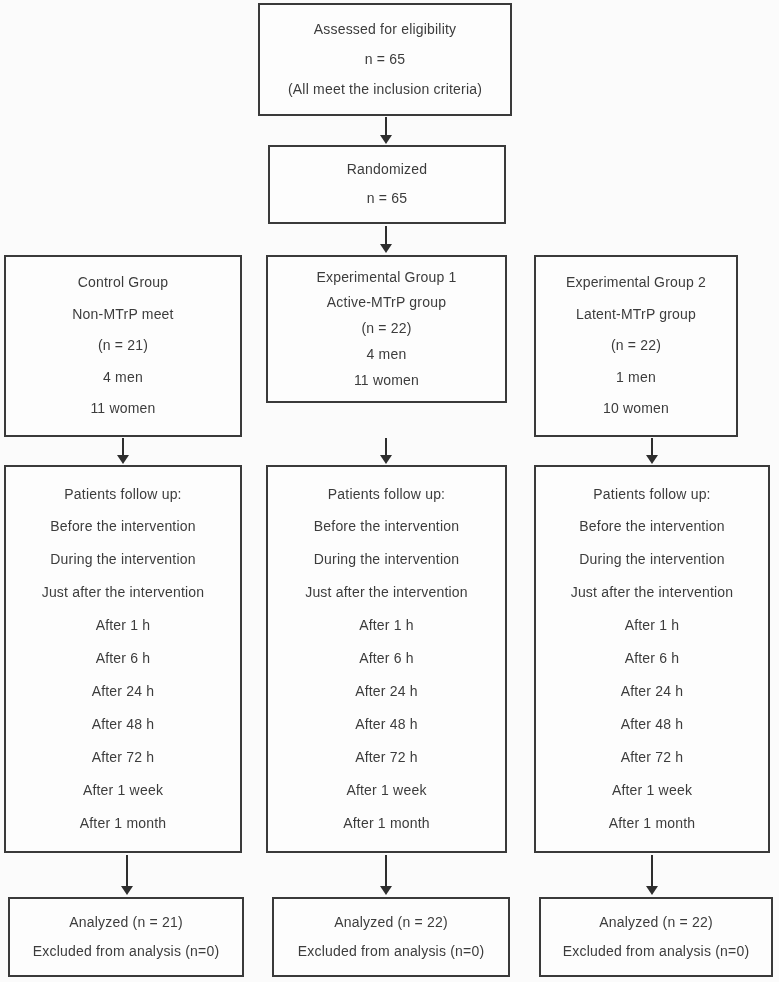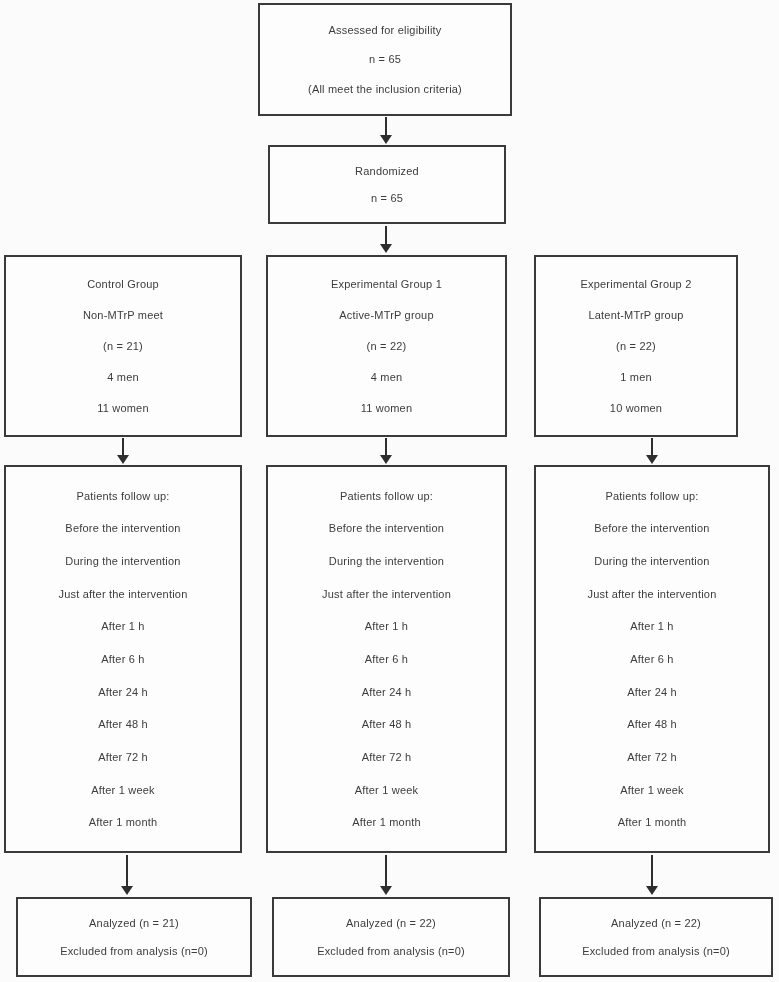--- a/index.html
+++ b/index.html
@@ -20,21 +20,21 @@
   }
   .box{
     position:absolute;
     border:2px solid var(--border);
     background:var(--boxbg);
     display:flex;
     flex-direction:column;
     justify-content:space-evenly;
     align-items:center;
     text-align:center;
-    font-size:11px;
+    font-size:14px;
     letter-spacing:.2px;
     line-height:1.1;
     padding:2px 4px;
   }
   .line{white-space:nowrap}
   .arrow{position:absolute;width:16px}
   .arrow::before{
     content:'';
     position:absolute;
     left:7px;top:0;bottom:6px;width:2px;
@@ -46,26 +46,26 @@
     left:2px;bottom:0;
     width:0;height:0;
     border-left:6px solid transparent;
     border-right:6px solid transparent;
     border-top:9px solid var(--arrow);
   }
   
   #eligibility{left:258px;top:3px;width:254px;height:113px}
   #randomized{left:268px;top:145px;width:238px;height:79px}
   #group-0{left:4px;top:255px;width:238px;height:182px}
-  #group-1{left:266px;top:255px;width:241px;height:182px}
+  #group-1{left:266px;top:255px;width:241px;height:148px}
   #group-2{left:534px;top:255px;width:204px;height:182px}
   #followup-0{left:4px;top:465px;width:238px;height:388px}
   #followup-1{left:266px;top:465px;width:241px;height:388px}
   #followup-2{left:534px;top:465px;width:236px;height:388px}
-  #analyzed-0{left:16px;top:897px;width:236px;height:80px}
+  #analyzed-0{left:8px;top:897px;width:236px;height:80px}
   #analyzed-1{left:272px;top:897px;width:238px;height:80px}
   #analyzed-2{left:539px;top:897px;width:234px;height:80px}
   #arrow-elig-rand{left:378px;top:117px;height:27px}
   #arrow-rand-groups{left:378px;top:226px;height:27px}
   #arrow-g0{left:115px;top:438px;height:26px}
   #arrow-g1{left:378px;top:438px;height:26px}
   #arrow-g2{left:644px;top:438px;height:26px}
   #arrow-f0{left:119px;top:855px;height:40px}
   #arrow-f1{left:378px;top:855px;height:40px}
   #arrow-f2{left:644px;top:855px;height:40px}

